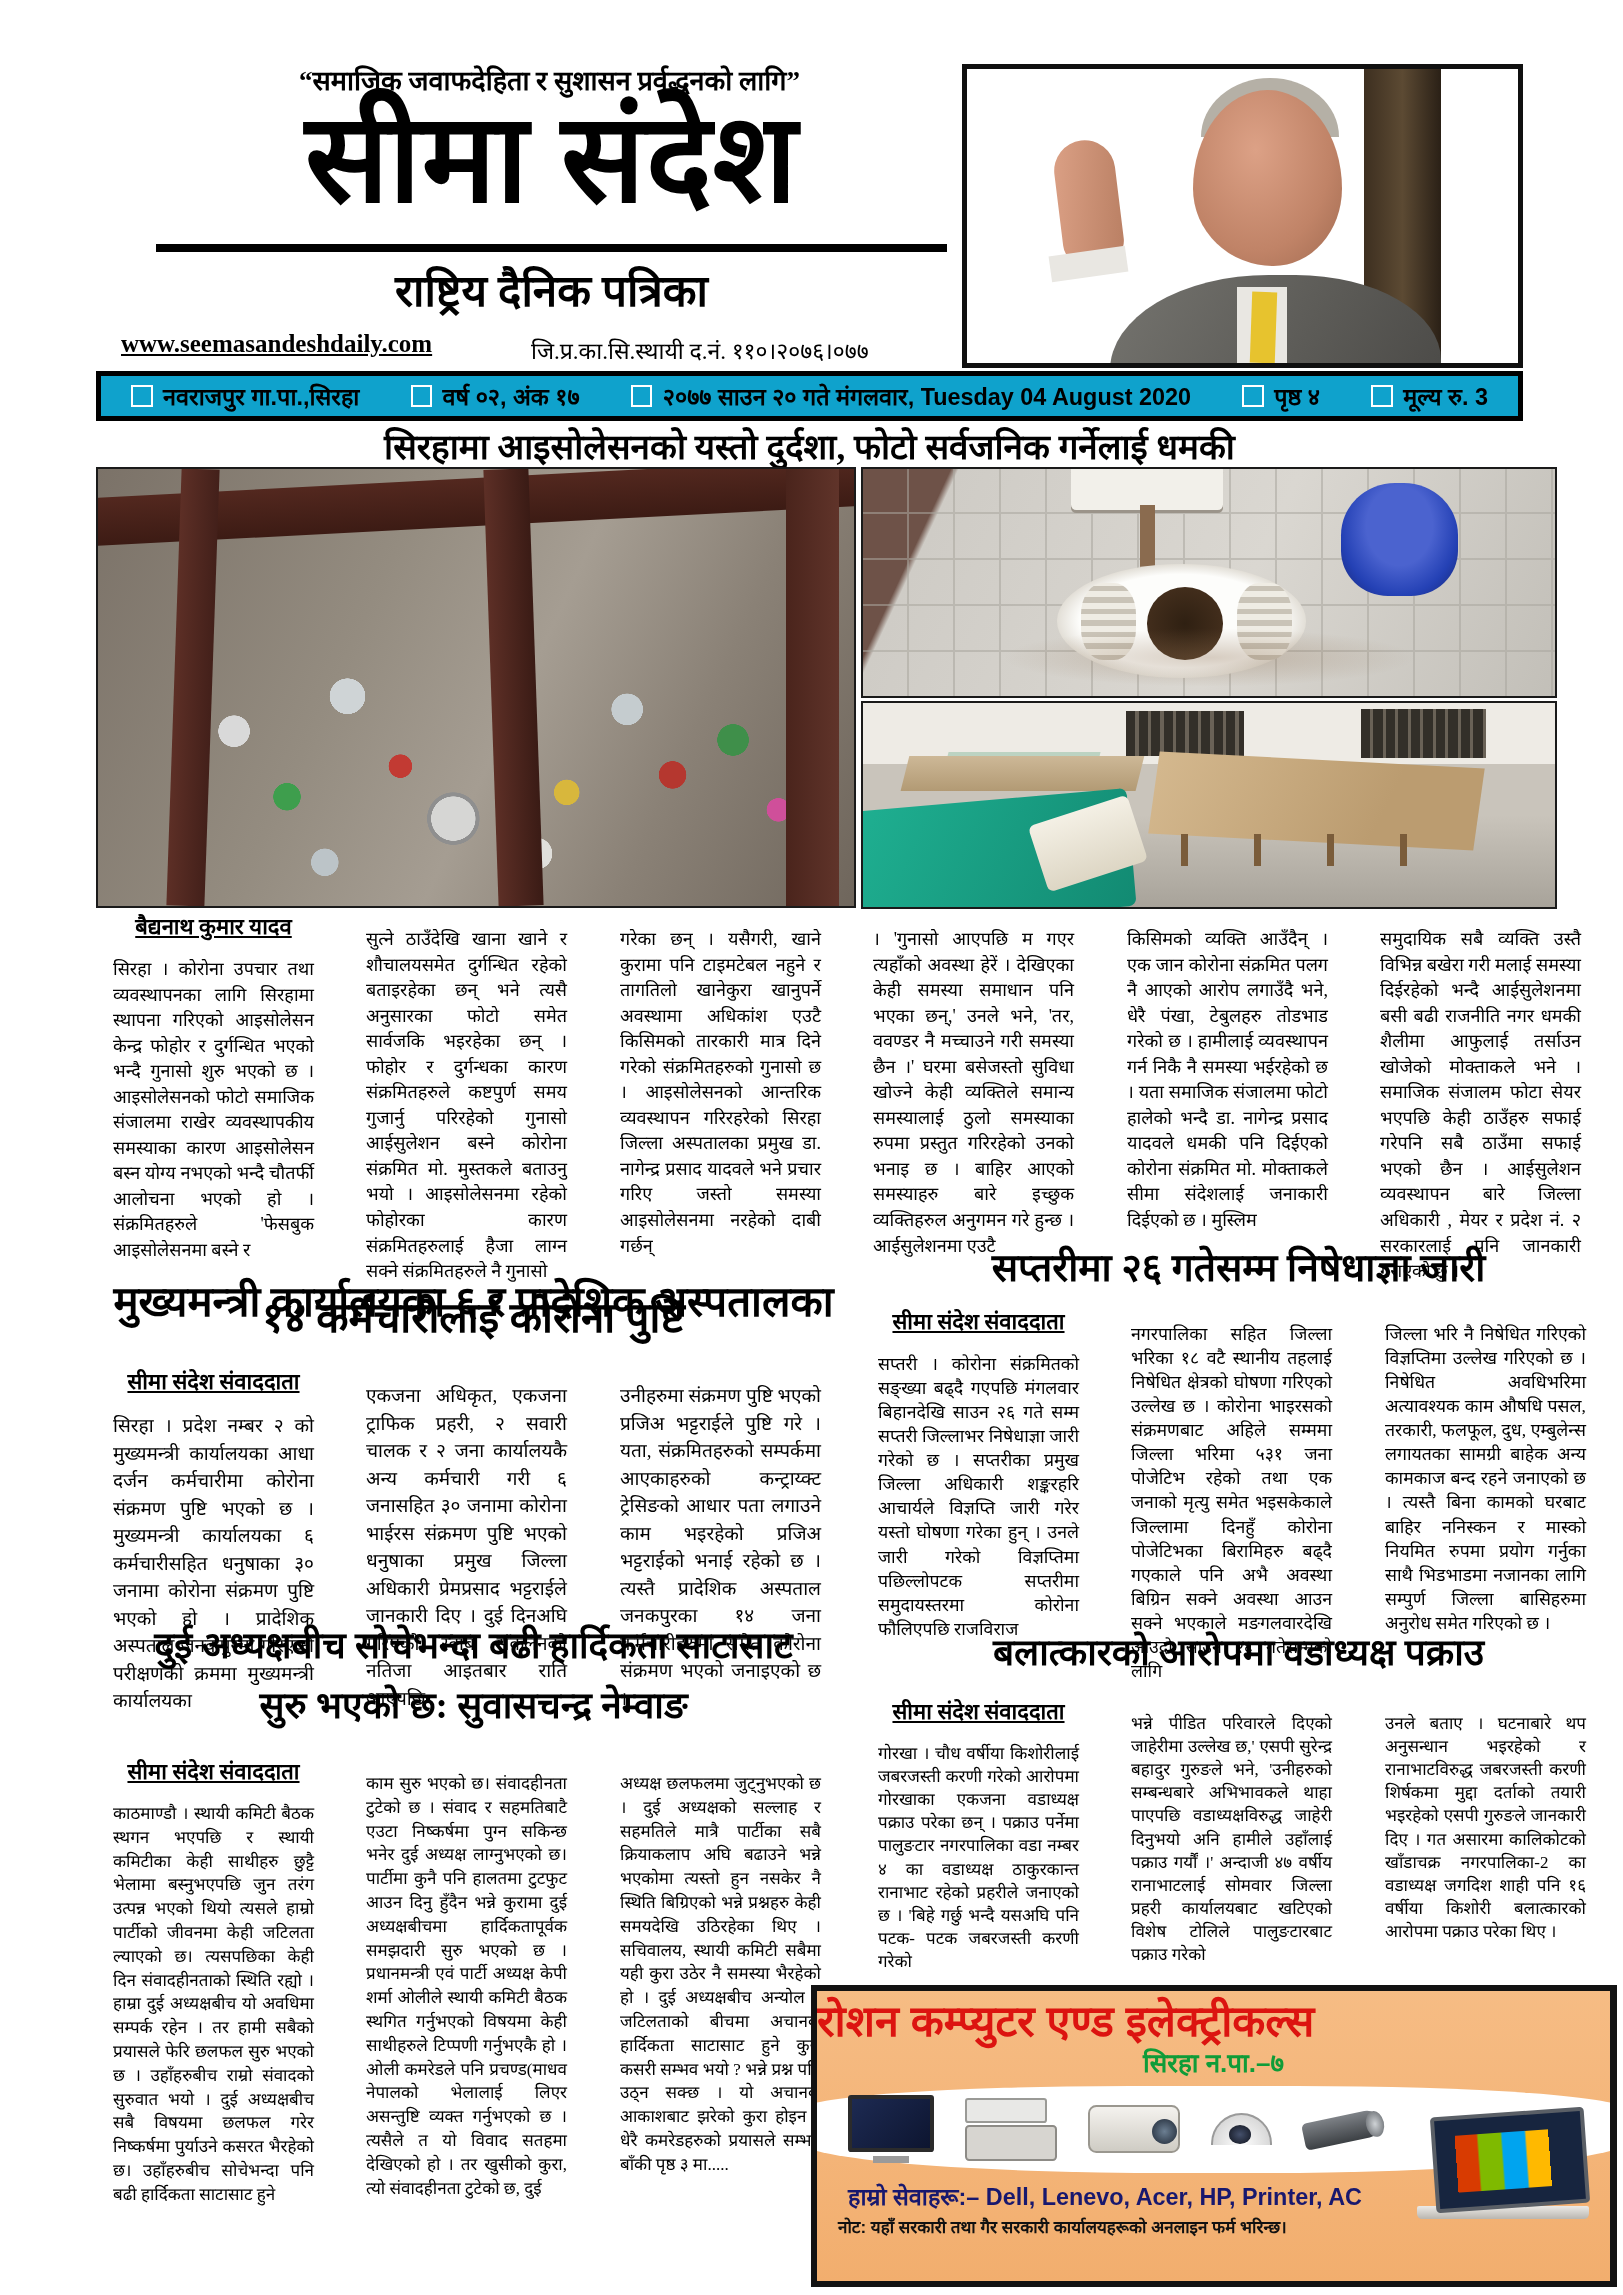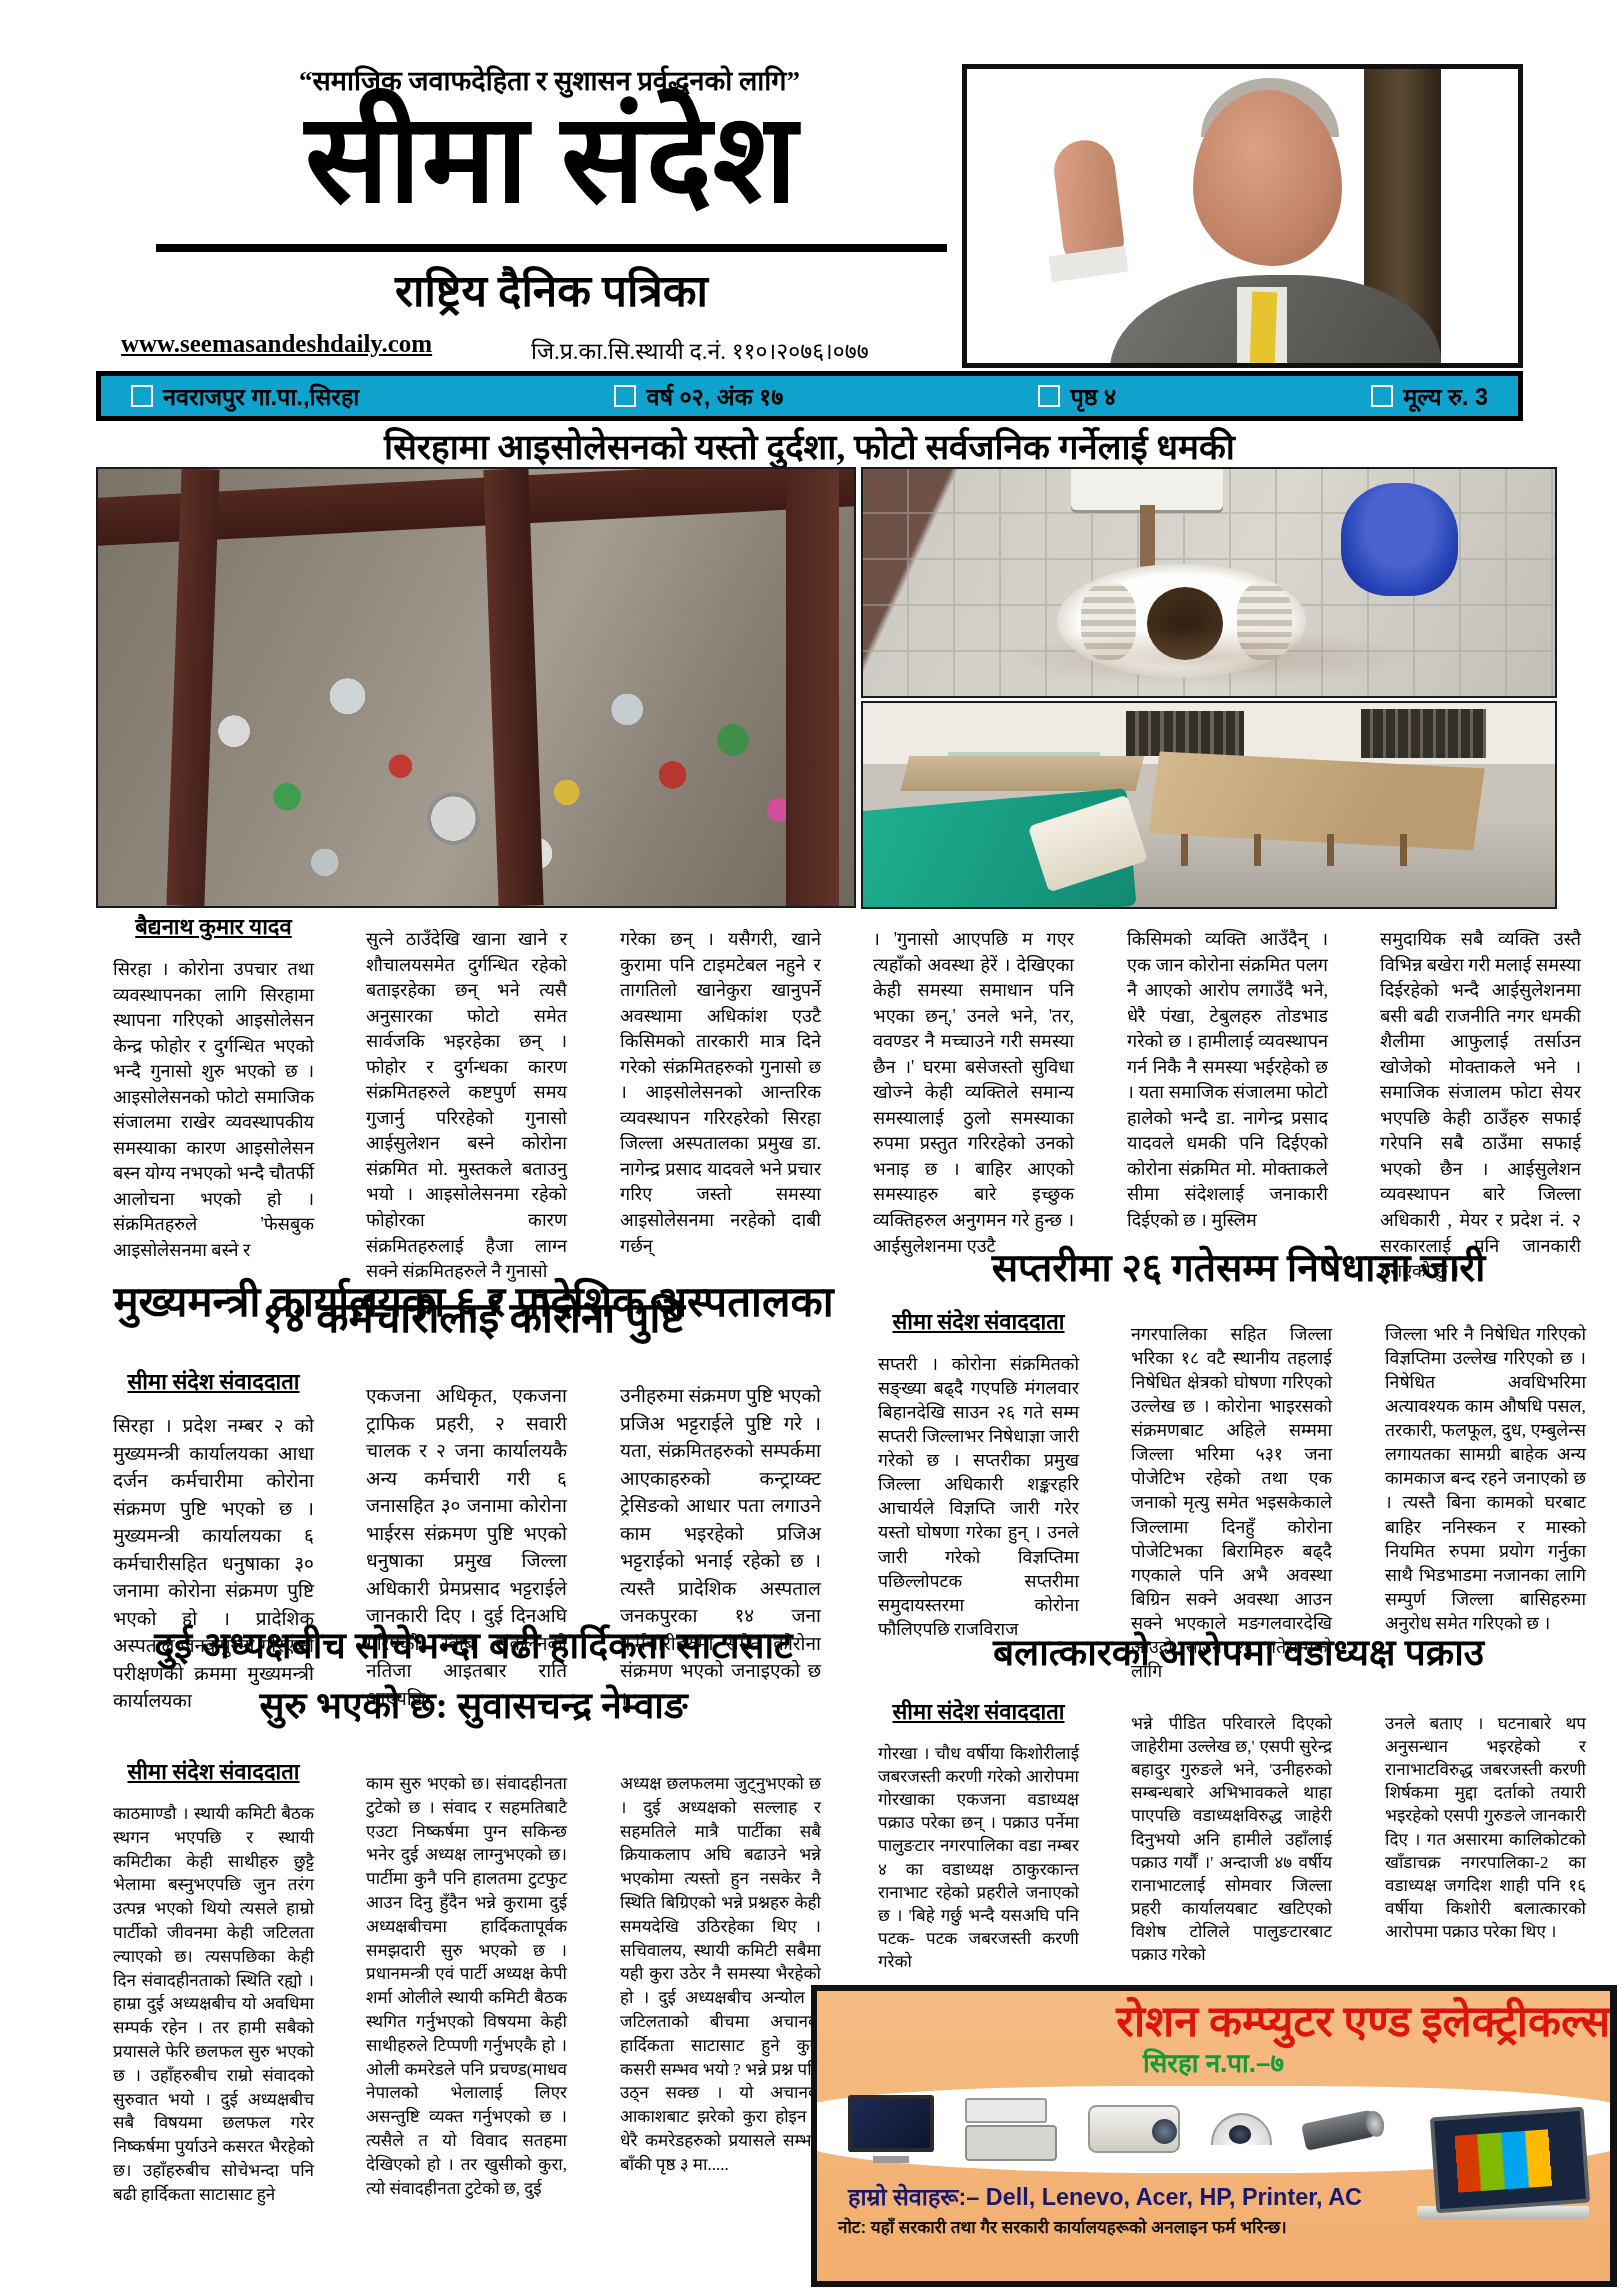--- a/index.html
+++ b/index.html
@@ -120,21 +120,21 @@
   .a4{left:96px;top:1755px;width:755px;height:498px;}
   .a4 .col p{font-size:17px;line-height:1.40;}
   .a5h{left:861px;top:1630px;width:755px;font-size:37px;}
   .a5{left:861px;top:1695px;width:755px;height:287px;}
   .a5 .col p{font-size:17px;line-height:1.36;}
 
   
   .ad{left:811px;top:1985px;width:805px;height:302px;box-sizing:border-box;border:6.2px solid #121212;
     background:linear-gradient(180deg,#f6bc84,#f2ae6e);display:flex;flex-direction:column;overflow:hidden;
     font-family:"Liberation Sans","DejaVu Sans",sans-serif;}
-  .ad-title{margin-top:8.3px;text-align:right;font-size:43px;font-weight:bold;color:#dc1410;line-height:1.05;font-family:Liberation Serif, serif;}
+  .ad-title{margin-top:8.3px;text-align:left;font-size:43px;font-weight:bold;color:#dc1410;line-height:1.05;}
   .ad-subtitle{text-align:center;font-size:26px;font-weight:bold;color:#0f9c38;}
   .ad-band{position:relative;margin:5.2px -15.6px 0 -15.6px;height:87px;background:#fff;border-radius:40% 40% 45% 45%/24px 24px 31px 31px;
     display:flex;align-items:center;justify-content:flex-start;gap:31px;padding:0 47px;flex:none;}
   .prod{position:relative;flex:none;}
   .prod-monitor .scr{width:78px;height:49px;background:linear-gradient(135deg,#1d2a52,#0d1530);border:4.2px solid #2b2b2b;border-radius:3.1px;}
   .prod-monitor .std{width:36px;height:7.3px;background:#9a9a9a;margin:3.1px auto 0;}
   .prod-printer .top{width:78px;height:21px;background:#e8e8e6;border:2.1px solid #9a9a96;border-radius:3.1px;}
   .prod-printer .bot{width:88px;height:32px;background:#d7d5d0;border:2.1px solid #8d8b86;border-radius:4.2px;margin-top:2.1px;}
   .prod-projector .bdy{width:88px;height:44px;background:linear-gradient(#f4f2ee,#cfccc4);border:2.1px solid #9a978f;border-radius:8.3px;}
   .prod-projector .lens{position:absolute;right:3.1px;top:13.5px;width:25px;height:25px;background:radial-gradient(#6c7f92,#1d2633);border-radius:50%;}
@@ -179,20 +179,24 @@
   <span class="d-item">
     <span class="d-box"></span>
     <span>नवराजपुर गा.पा.,सिरहा</span>
   </span>
   <span class="d-item">
     <span class="d-box"></span>
     <span>वर्ष ०२, अंक १७</span>
   </span>
   <span class="d-item">
     <span class="d-box"></span>
+    <span>२०७७ साउन २० गते मंगलवार, Tuesday 04 August 2020</span>
+  </span>
+  <span class="d-item">
+    <span class="d-box"></span>
     <span>पृष्ठ ४</span>
   </span>
   <span class="d-item">
     <span class="d-box"></span>
     <span>मूल्य रु. 3</span>
   </span>
 </div>
 
 <div class="abs lead-headline">सिरहामा आइसोलेसनको यस्तो दुर्दशा, फोटो सर्वजनिक गर्नेलाई धमकी</div>
 

